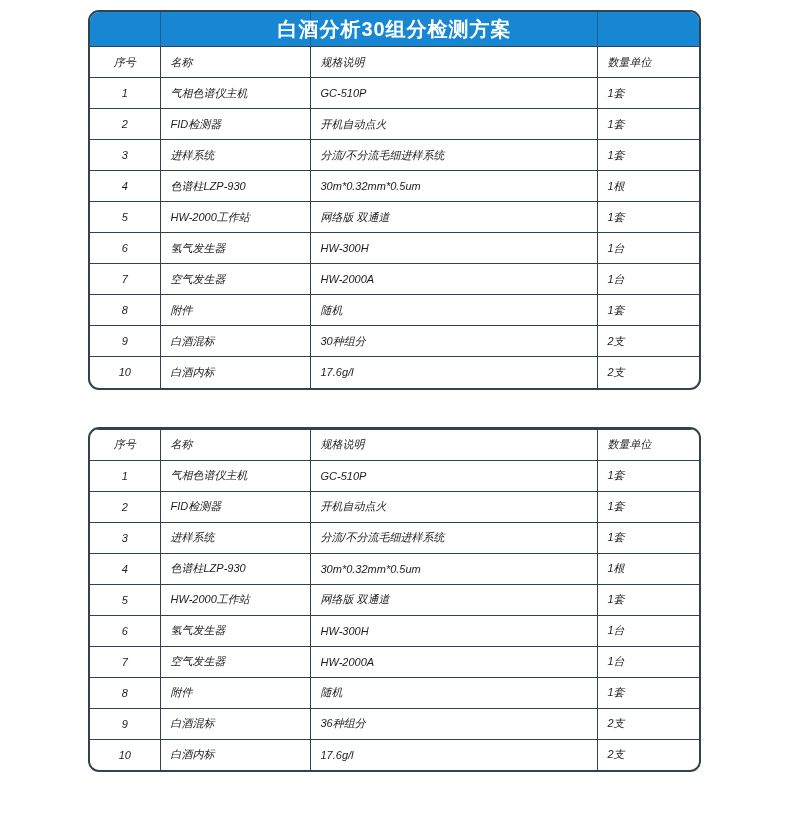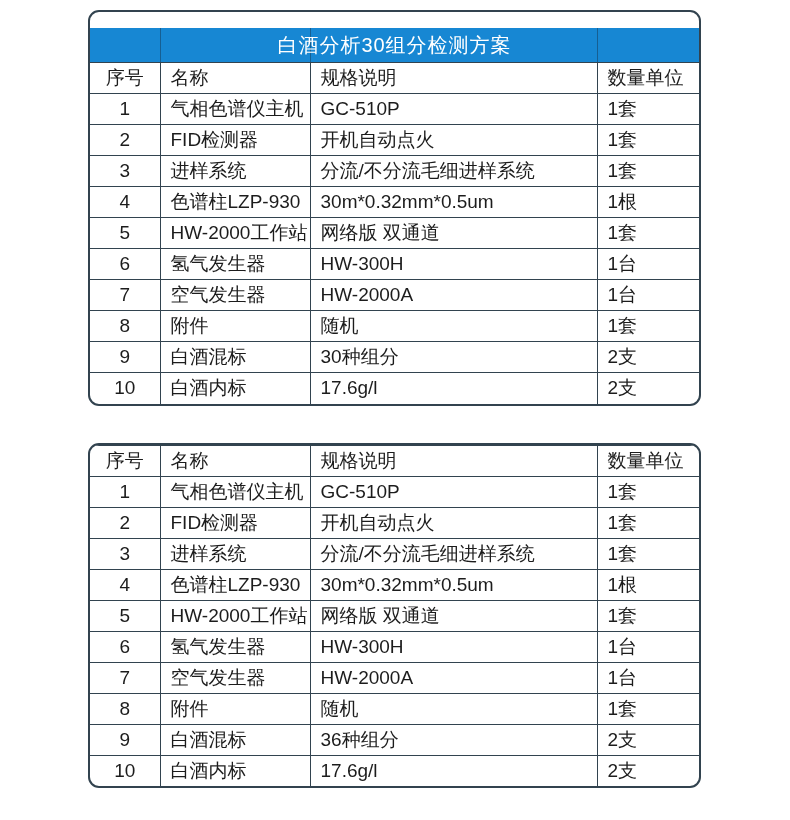--- a/index.html
+++ b/index.html
@@ -32,33 +32,34 @@
   }
   .title-bar .col-divider{
     position:absolute;top:0;bottom:0;width:1px;
     background:rgba(22,46,66,0.45);
   }
   .title-bar .d1{left:70px;}
   .title-bar .d2{left:220px;}
   .title-bar .d3{left:507px;}
   .table-title{
     position:relative;
-    margin:16px;
+    margin:0;
     line-height:34px;
     text-align:center;
     color:var(--title-text);
     font-size:20px;
-    font-weight:normal;
+    font-weight:bold;
     letter-spacing:1px;
   }
   table.spec{
     width:100%;
     border-collapse:collapse;
     table-layout:fixed;
-    font-size:19px;
+    font-size:11px;
+    font-style:italic;
   }
   table.spec col.c0{width:70px;}
   table.spec col.c1{width:150px;}
   table.spec col.c2{width:287px;}
   table.spec th, table.spec td{
     height:31px;
     padding:0 10px;
     text-align:left;
     vertical-align:middle;
     font-weight:normal;

